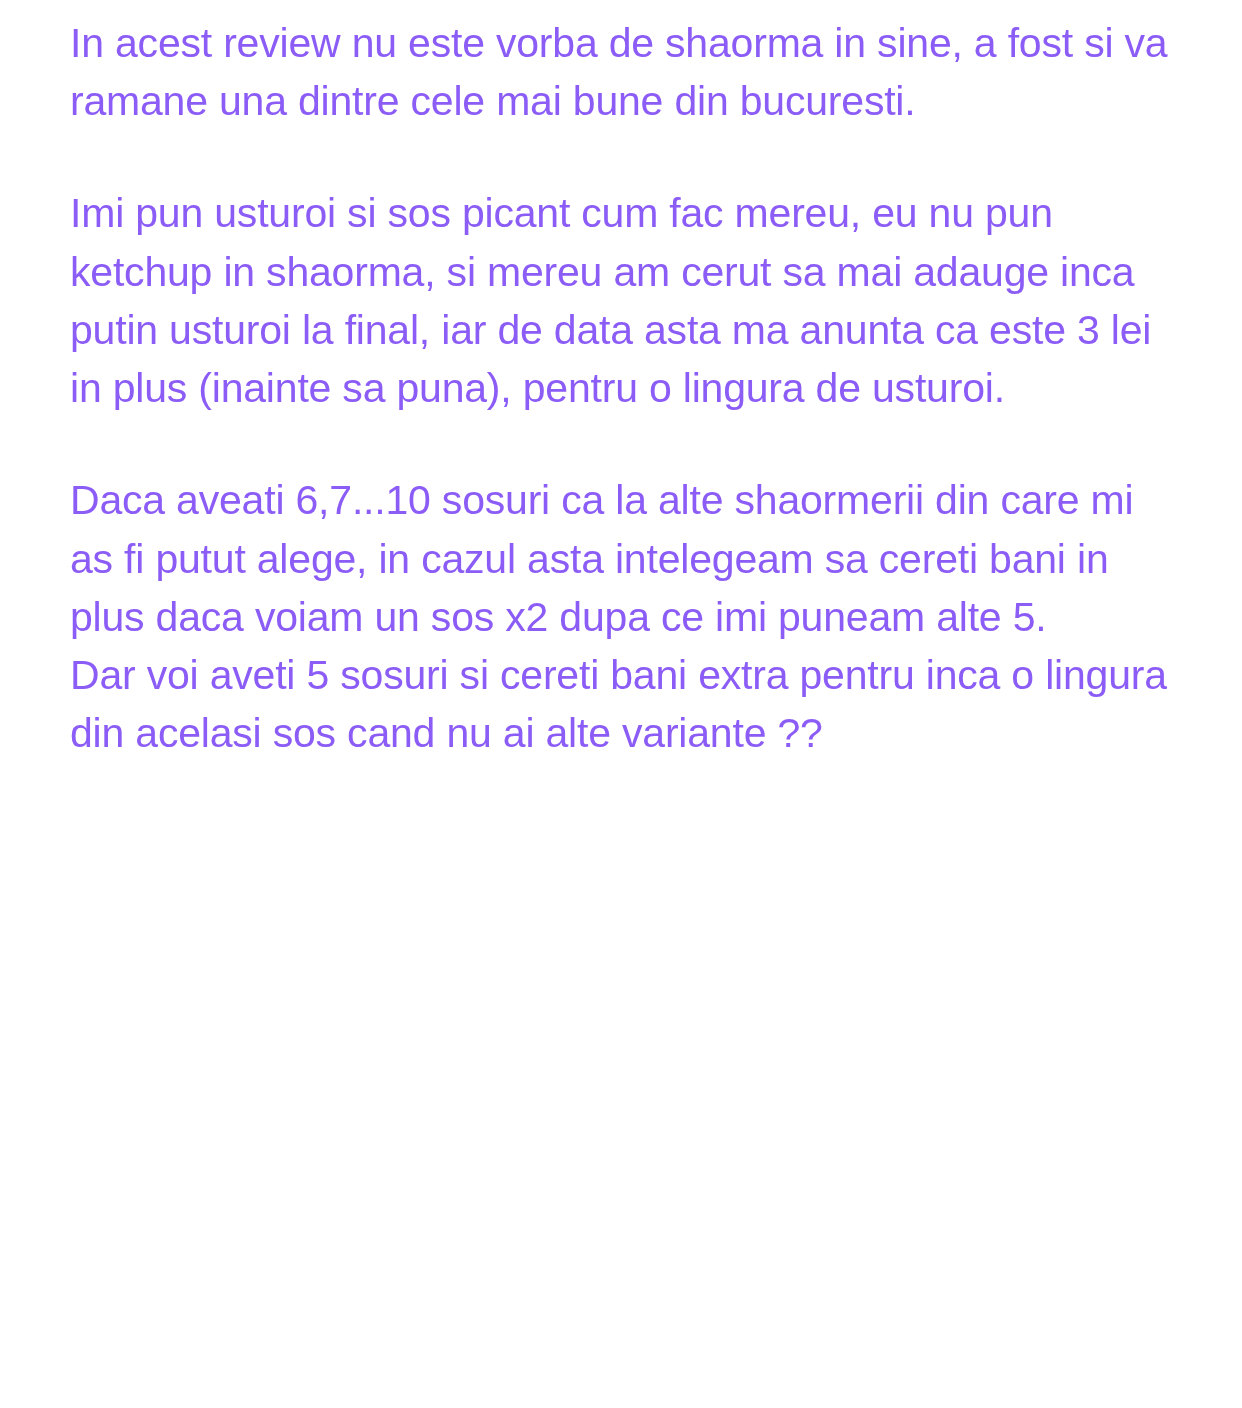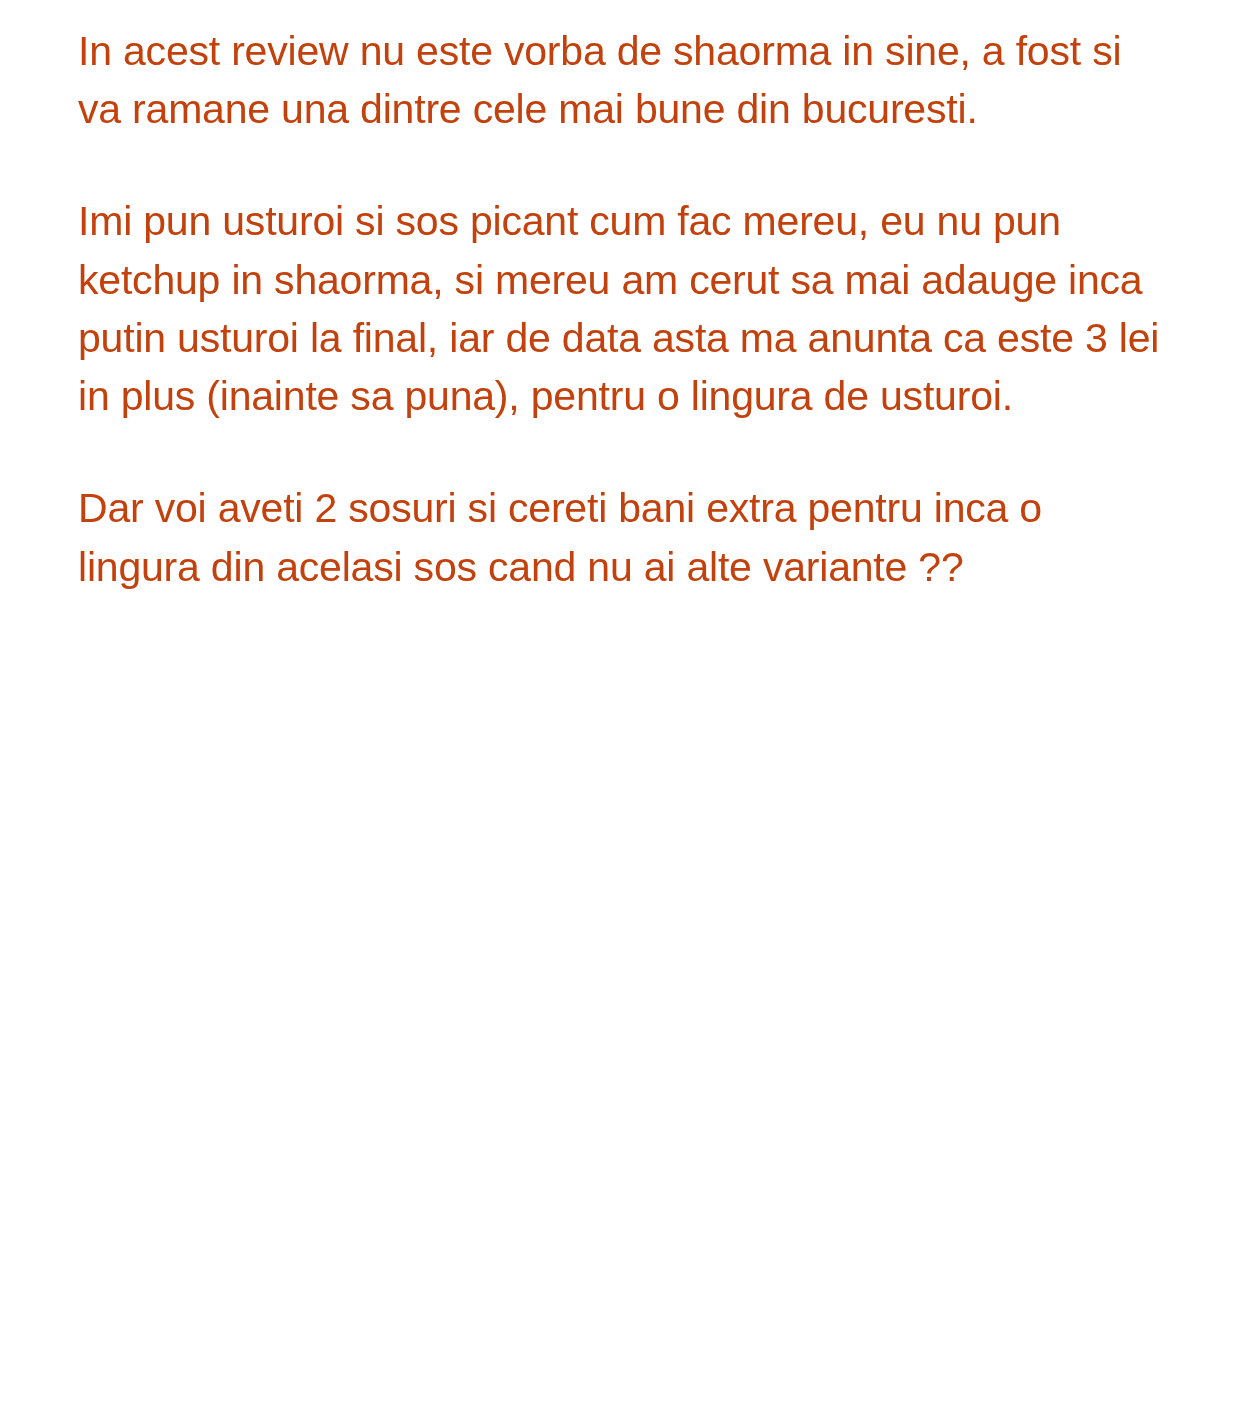--- a/index.html
+++ b/index.html
@@ -16,31 +16,32 @@
   }
   .review-body {
     box-sizing: border-box;
     width: 1242px;
     padding: 14px 62px 20px 70px;
   }
   .para {
     font-size: 41px;
     line-height: 1.42;
     letter-spacing: -0.2px;
-    color: #c2410c;
-    margin: 8px;
+    color: #8b5cf6;
+    margin: 0;
     font-weight: 400;
   }
   .para + .para {
     margin-top: 54px;
   }
   .para.tight + .para.tight {
     margin-top: 0;
   }
 </style>
 </head>
 <body>
 
 <main class="review-body">
   <p class="para">In acest review nu este vorba de shaorma in sine, a fost si va ramane una dintre cele mai bune din bucuresti.</p>
   <p class="para">Imi pun usturoi si sos picant cum fac mereu, eu nu pun ketchup in shaorma, si mereu am cerut sa mai adauge inca putin usturoi la final, iar de data asta ma anunta ca este 3 lei in plus (inainte sa puna), pentru o lingura de usturoi.</p>
-  <p class="para tight">Dar voi aveti 2 sosuri si cereti bani extra pentru inca o lingura din acelasi sos cand nu ai alte variante ??</p>
+  <p class="para tight">Daca aveati 6,7...10 sosuri ca la alte shaormerii din care mi as fi putut alege, in cazul asta intelegeam sa cereti bani in plus daca voiam un sos x2 dupa ce imi puneam alte 5.</p>
+  <p class="para tight">Dar voi aveti 5 sosuri si cereti bani extra pentru inca o lingura din acelasi sos cand nu ai alte variante ??</p>
 </main>
 
 </body></html>

